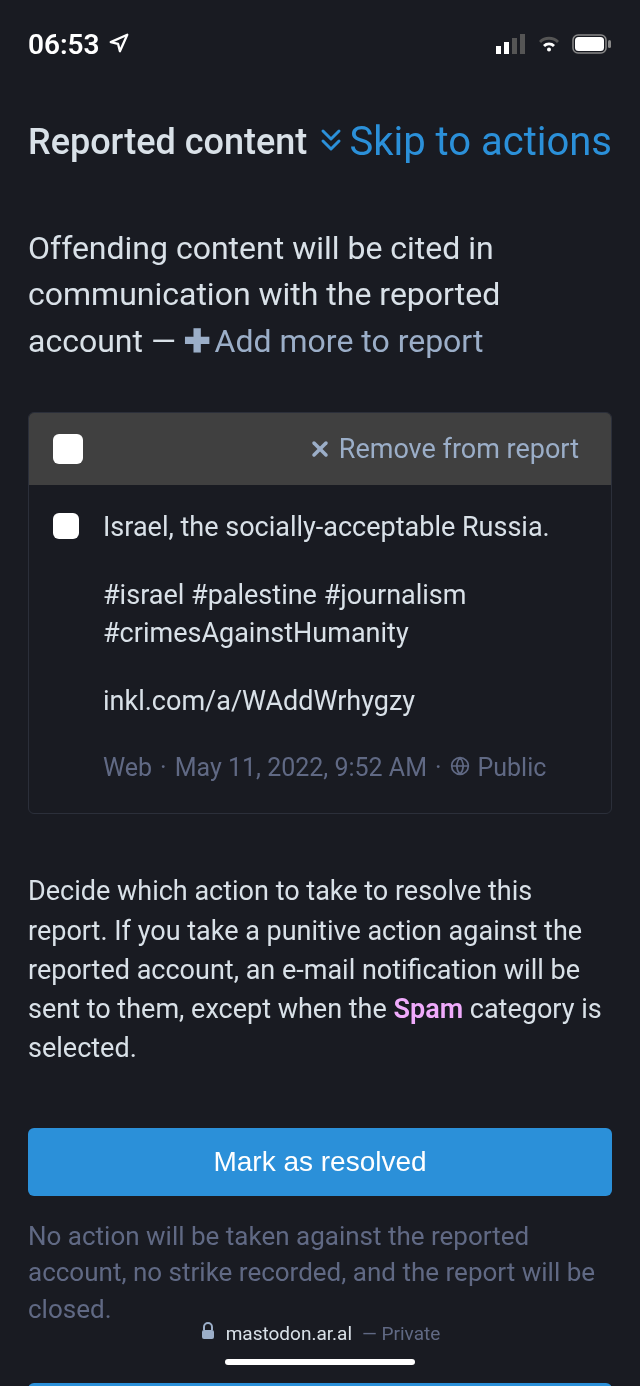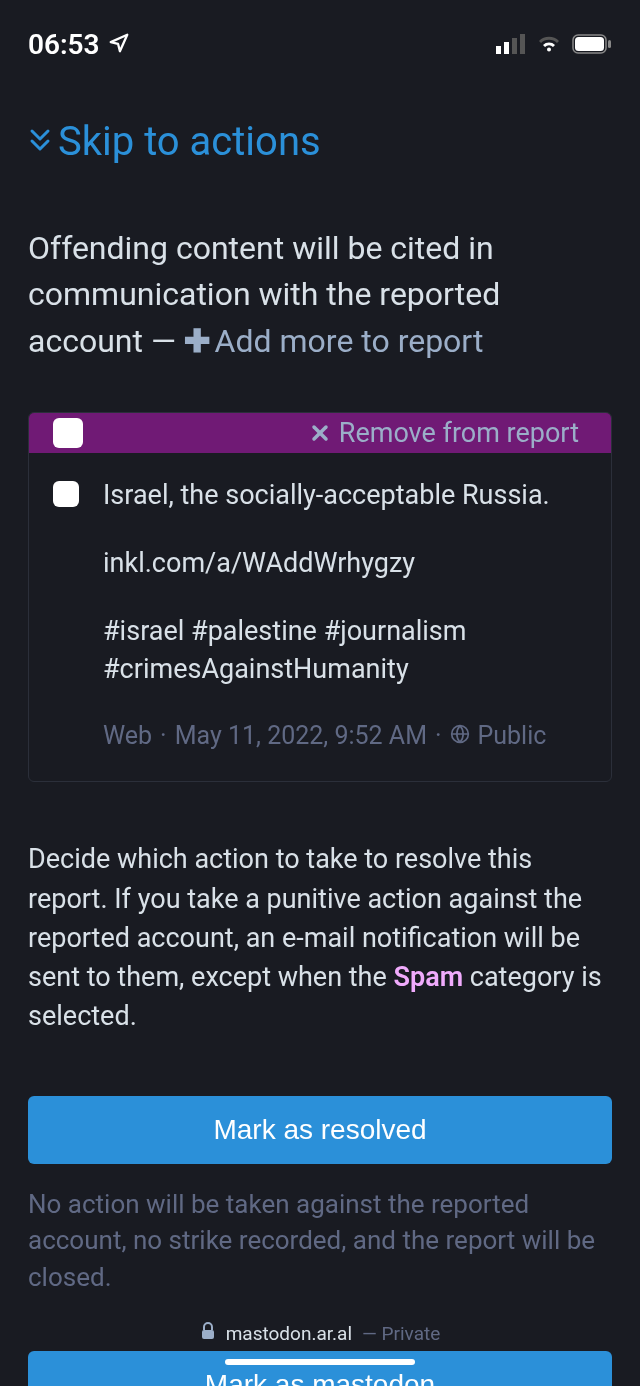--- a/index.html
+++ b/index.html
@@ -59,24 +59,24 @@
   .plus-icon {
     font-weight: 700;
     margin-right: 4px;
   }
   .post-card {
     border: 1px solid #2b2f3a;
     border-radius: 6px;
     overflow: hidden;
   }
   .post-card-header {
-    background: #701a75;
-    display: flex;
-    align-items: center;
-    padding: 4px 24px;
+    background: #404040;
+    display: flex;
+    align-items: center;
+    padding: 20px 24px;
     gap: 20px;
   }
   .checkbox {
     width: 30px;
     height: 30px;
     background: #fff;
     border-radius: 6px;
     flex-shrink: 0;
     cursor: pointer;
   }
@@ -202,20 +202,21 @@
           <rect x="3" y="3" width="29" height="14" rx="3.5" fill="#fff"></rect>
           <rect x="36" y="6" width="3" height="8" rx="1.5" fill="#888"></rect>
         </svg>
     </span>
   </div>
 </div>
 
 <div class="content">
 
   <div class="header-row">
+    <div class="page-title">Reported content</div>
     <div class="skip-link">
       <span>
         <svg width="24" height="28" viewBox="0 0 24 28" fill="none" stroke="#2b90d9" stroke-width="3" stroke-linecap="round" stroke-linejoin="round">
             <polyline points="4,4 12,12 20,4"></polyline>
             <polyline points="4,14 12,22 20,14"></polyline>
           </svg>
       </span>
       <span>Skip to actions</span>
     </div>
   </div>
@@ -234,22 +235,22 @@
               <line x1="15" y1="3" x2="3" y2="15"></line>
             </svg>
         </span>
         <span>Remove from report</span>
       </div>
     </div>
     <div class="post-body">
       <div class="checkbox small" style="margin-top:4px"></div>
       <div class="post-content">
         <div class="post-line">Israel, the socially-acceptable Russia.</div>
+        <div class="post-line">#israel #palestine #journalism #crimesAgainstHumanity</div>
         <div class="post-line">inkl.com/a/WAddWrhygzy</div>
-        <div class="post-line">#israel #palestine #journalism #crimesAgainstHumanity</div>
         <div class="post-meta">
           <span>Web</span>
           <span>·</span>
           <span>May 11, 2022, 9:52 AM</span>
           <span>·</span>
           <span>
             <svg width="20" height="20" viewBox="0 0 24 24" fill="#606984">
                 <circle cx="12" cy="12" r="10" fill="none" stroke="#606984" stroke-width="2"></circle>
                 <path d="M2 12h20M12 2a15 15 0 010 20M12 2a15 15 0 000 20" fill="none" stroke="#606984" stroke-width="2"></path>
               </svg>

